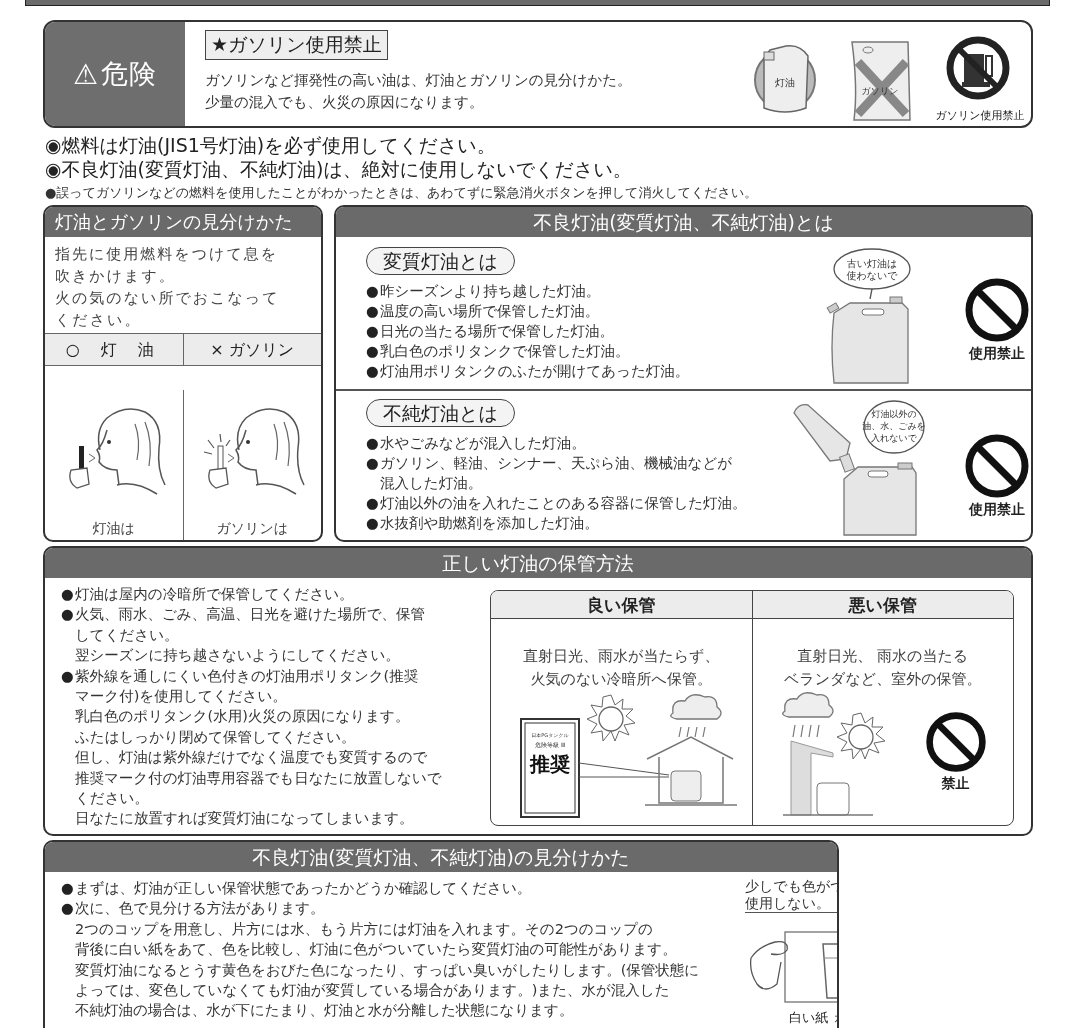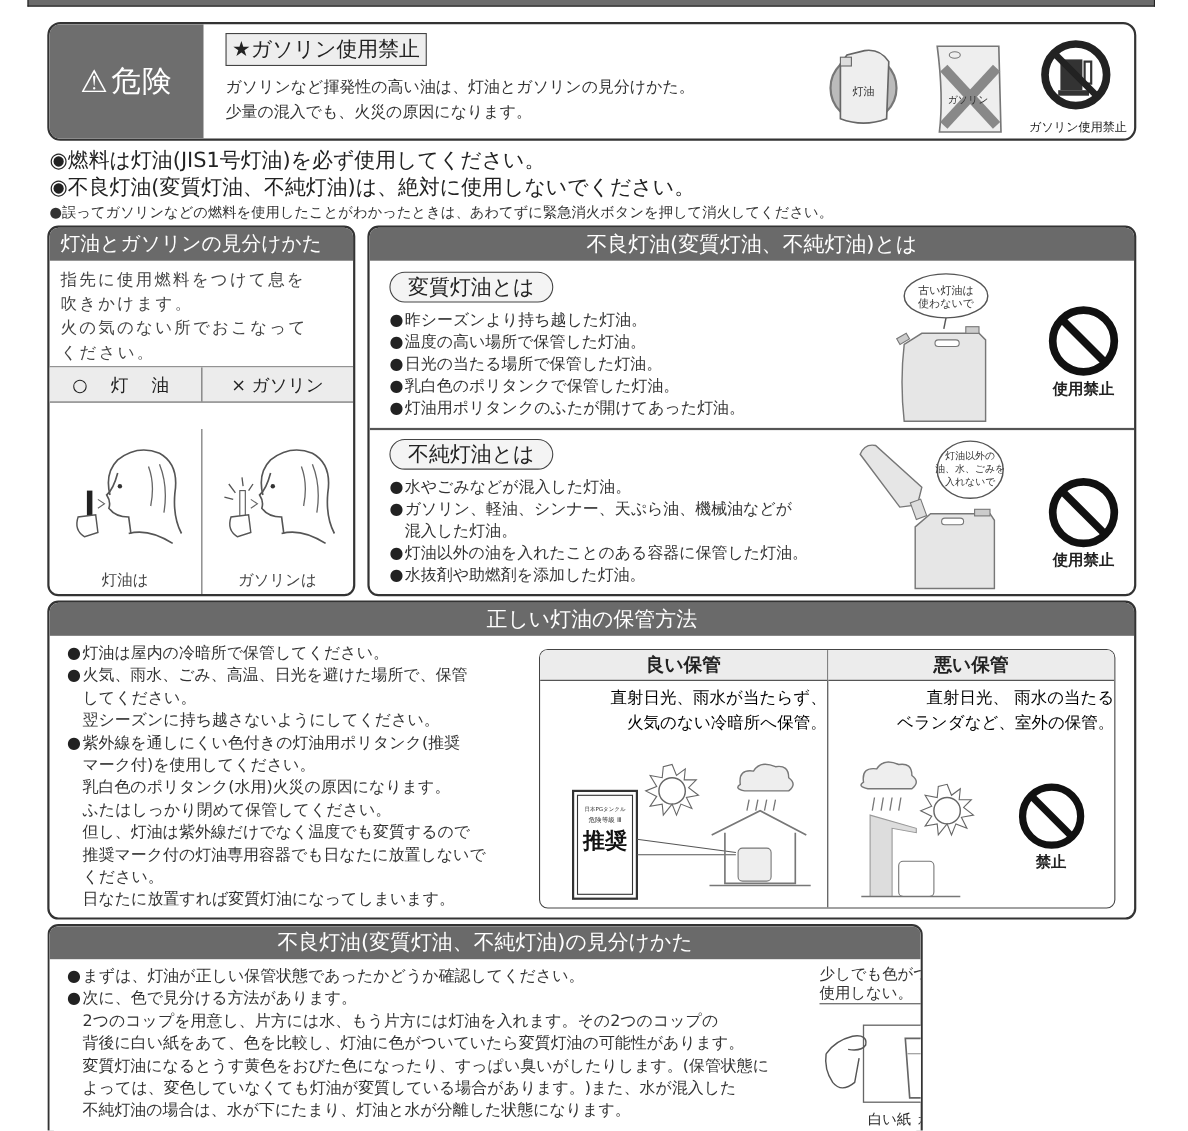--- a/index.html
+++ b/index.html
@@ -28,38 +28,38 @@
   .lp-table { position: absolute; left: 0; top: 126px; width: 100%; height: 210px; border-top: 1.5px solid #666; }
   .lp-head { display: flex; height: 32px; background: #ececec; border-bottom: 1.5px solid #666; }
   .lp-head div { flex: 1; text-align: center; line-height: 32px; font-size: 16px; color: #222; }
   .lp-head div:first-child { border-right: 1.5px solid #666; letter-spacing: 8px; }
   .lp-body { display: flex; height: 176px; margin-top: 24px; }
   .lp-col { flex: 1; position: relative; }
   .lp-col:first-child { border-right: 1.5px solid #666; }
   .lp-cap { position: absolute; bottom: 8px; width: 100%; text-align: center; font-size: 14px; line-height: 20px; color: #444; }
 
   
-  .sub { position: absolute; left: 4px; width: 100%; }
+  .sub { position: absolute; left: 16px; width: 100%; }
   .pill { position: absolute; left: 14px; border: 1.5px solid #444; border-radius: 14px; padding: 0 16px; height: 28px; line-height: 27px; font-size: 19px; color: #222; background: #f4f4f4; }
   .bullets { position: absolute; left: 14px; font-size: 14.5px; line-height: 20px; color: #333; }
   .bullets .b { position: relative; padding-left: 14px; }
   .bullets .b::before { content: "●"; position: absolute; left: 0; top: 0; color: #222; }
   .prohibit { position: absolute; text-align: center; font-size: 14px; color: #222; font-weight: bold; }
   .divider { position: absolute; left: 0; width: 100%; height: 2px; background: #555; }
 
   
   .st-text { position: absolute; left: 16px; top: 36px; font-size: 14.5px; line-height: 20.4px; color: #333; }
   .st-text .b { position: relative; padding-left: 14px; }
   .st-text .b::before { content: "●"; position: absolute; left: 0; color: #222; }
   .st-text .c { padding-left: 14px; }
   .st-box { position: absolute; left: 445px; top: 42px; width: 524px; height: 236px; border: 1.5px solid #444; border-radius: 8px; overflow: hidden; display: flex; }
   .st-col { flex: 1; position: relative; }
   .st-col:first-child { border-right: 1.5px solid #444; }
   .st-col-head { height: 28px; line-height: 28px; text-align: center; background: #ececec; border-bottom: 1.5px solid #444; font-size: 17px; color: #222; font-weight: bold; }
-  .st-col-text { text-align: right; margin-top: 4px; font-size: 15px; line-height: 23px; color: #000000; }
+  .st-col-text { text-align: center; margin-top: 26px; font-size: 15px; line-height: 23px; color: #404040; }
 
   
   .id-text { position: absolute; left: 16px; top: 36px; font-size: 14.5px; line-height: 20.4px; color: #333; }
   .id-text .b { position: relative; padding-left: 14px; }
   .id-text .b::before { content: "●"; position: absolute; left: 0; color: #222; }
   .id-text .c { padding-left: 14px; }
   .id-fig-cap { position: absolute; left: 700px; top: 36px; font-size: 14px; line-height: 17px; color: #333; }
   svg { display: block; }
 </style>
 </head>

